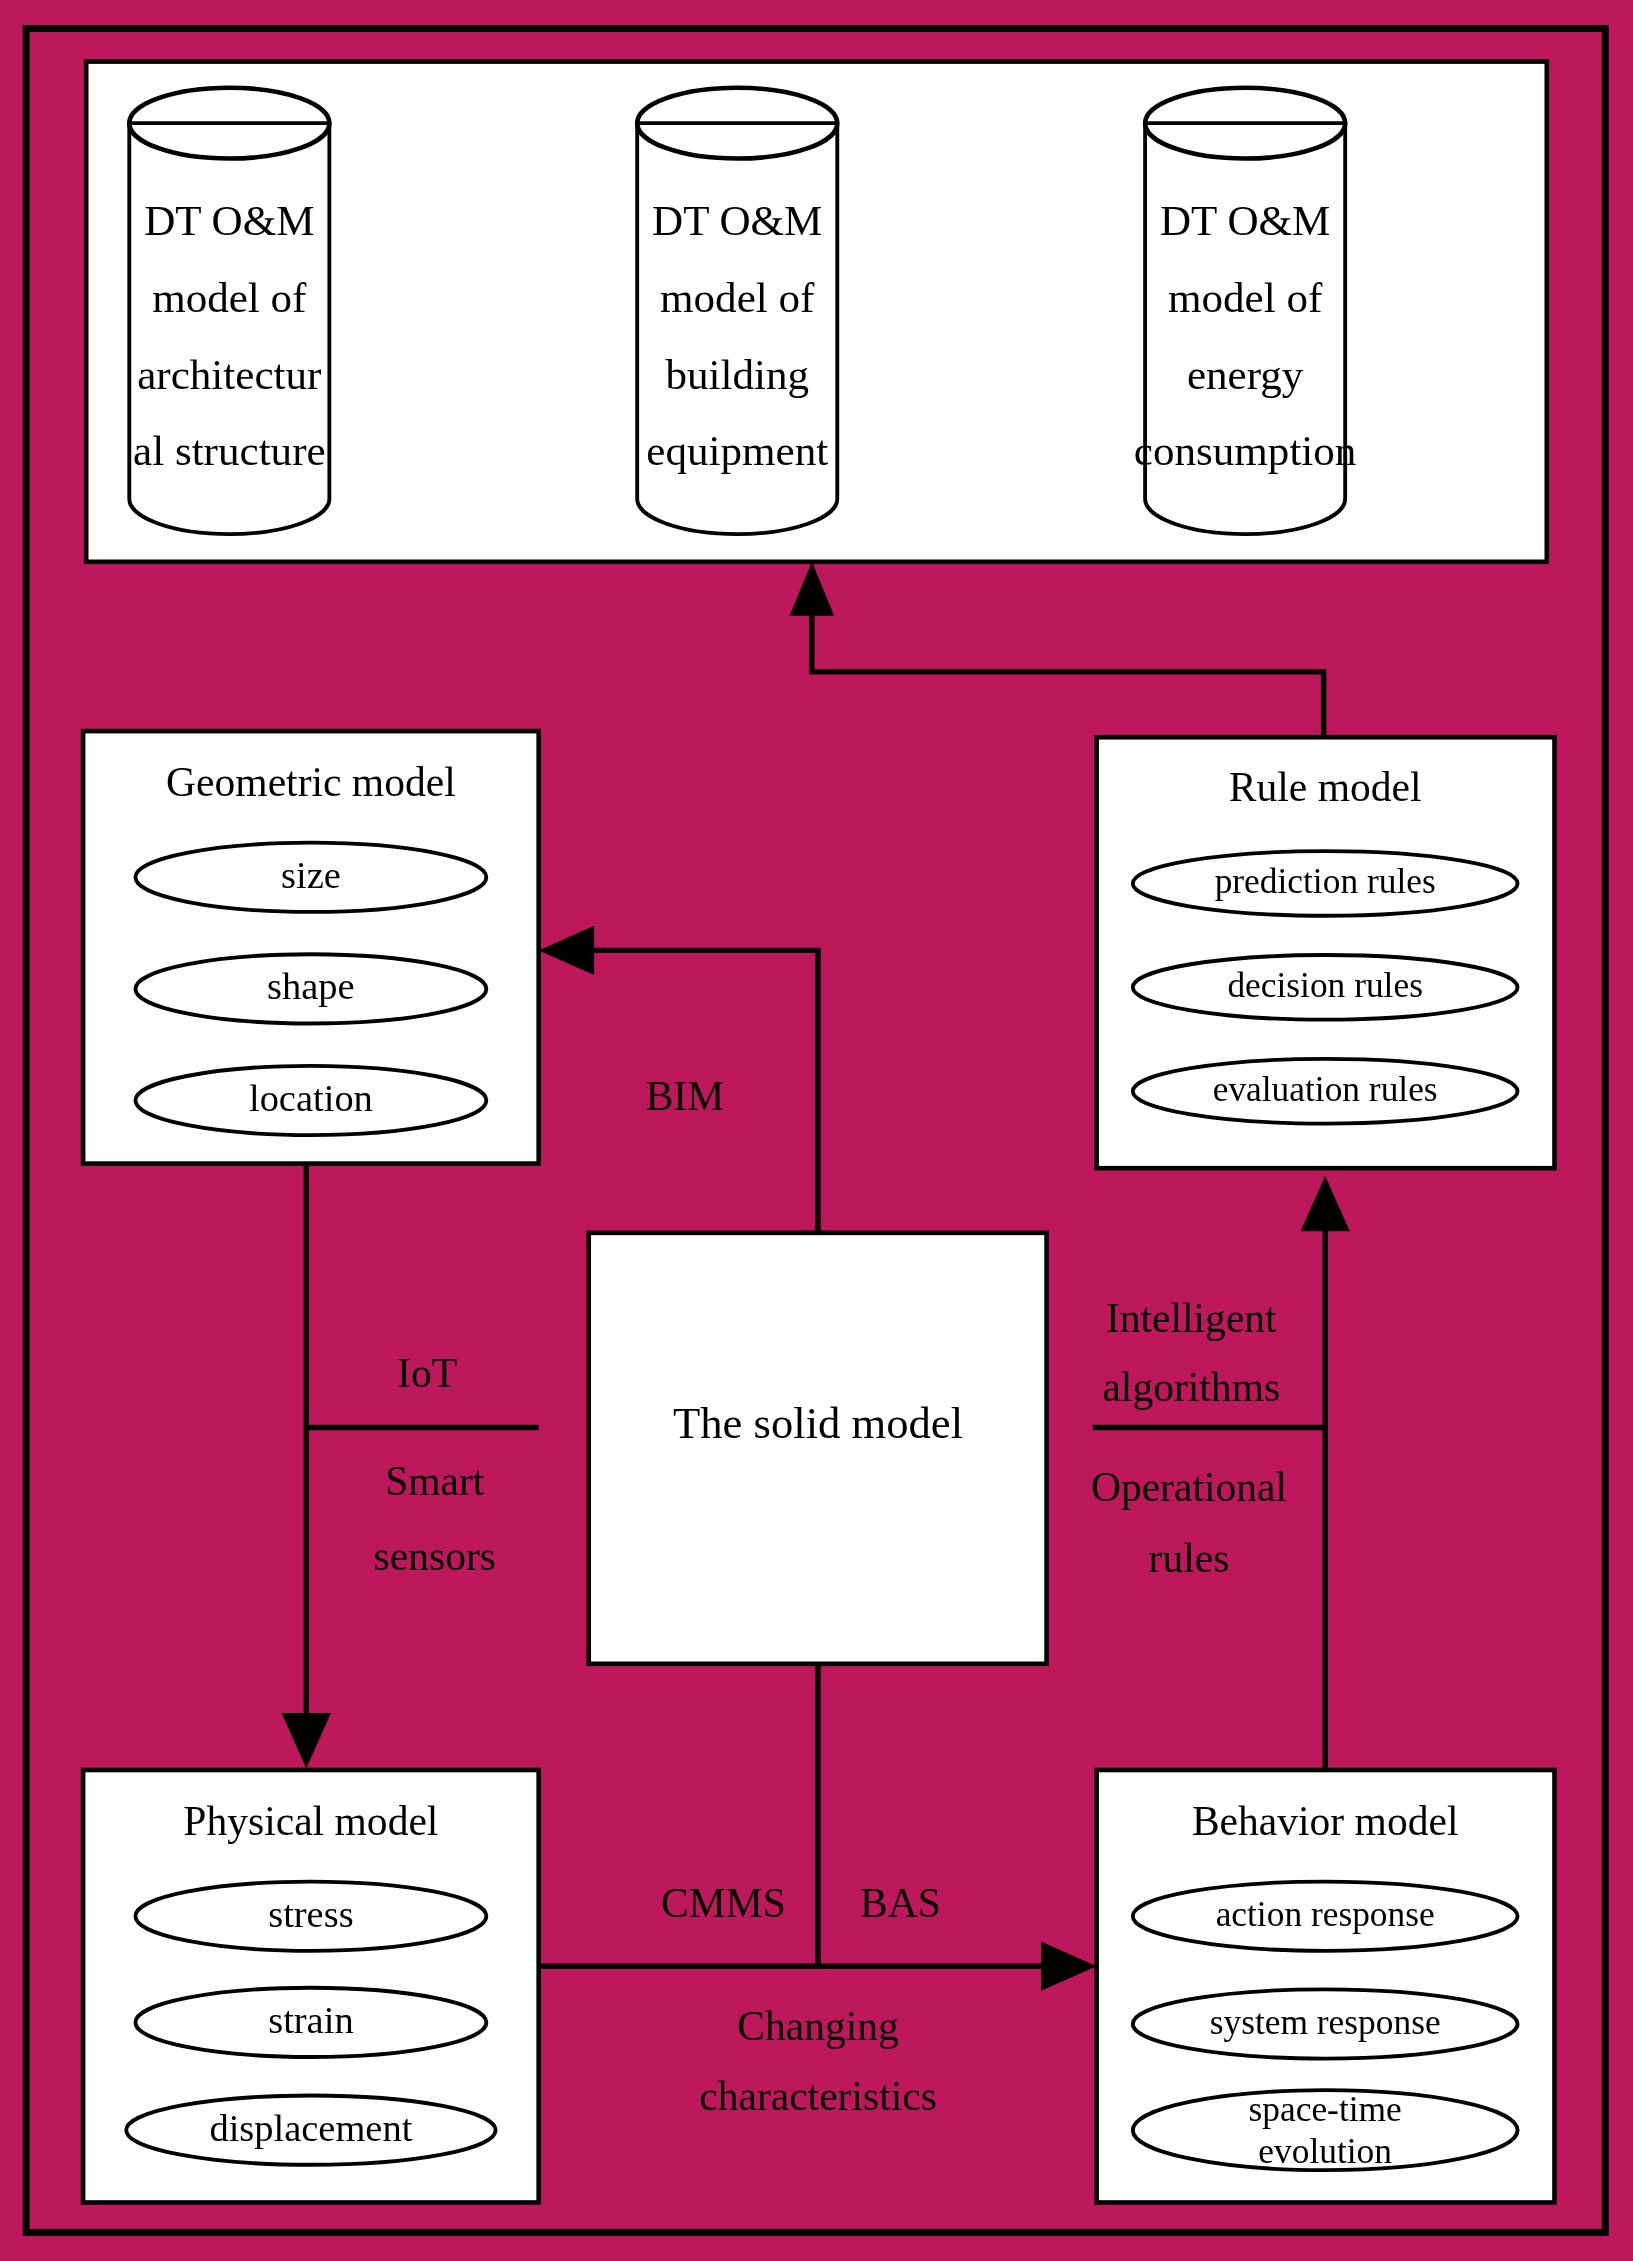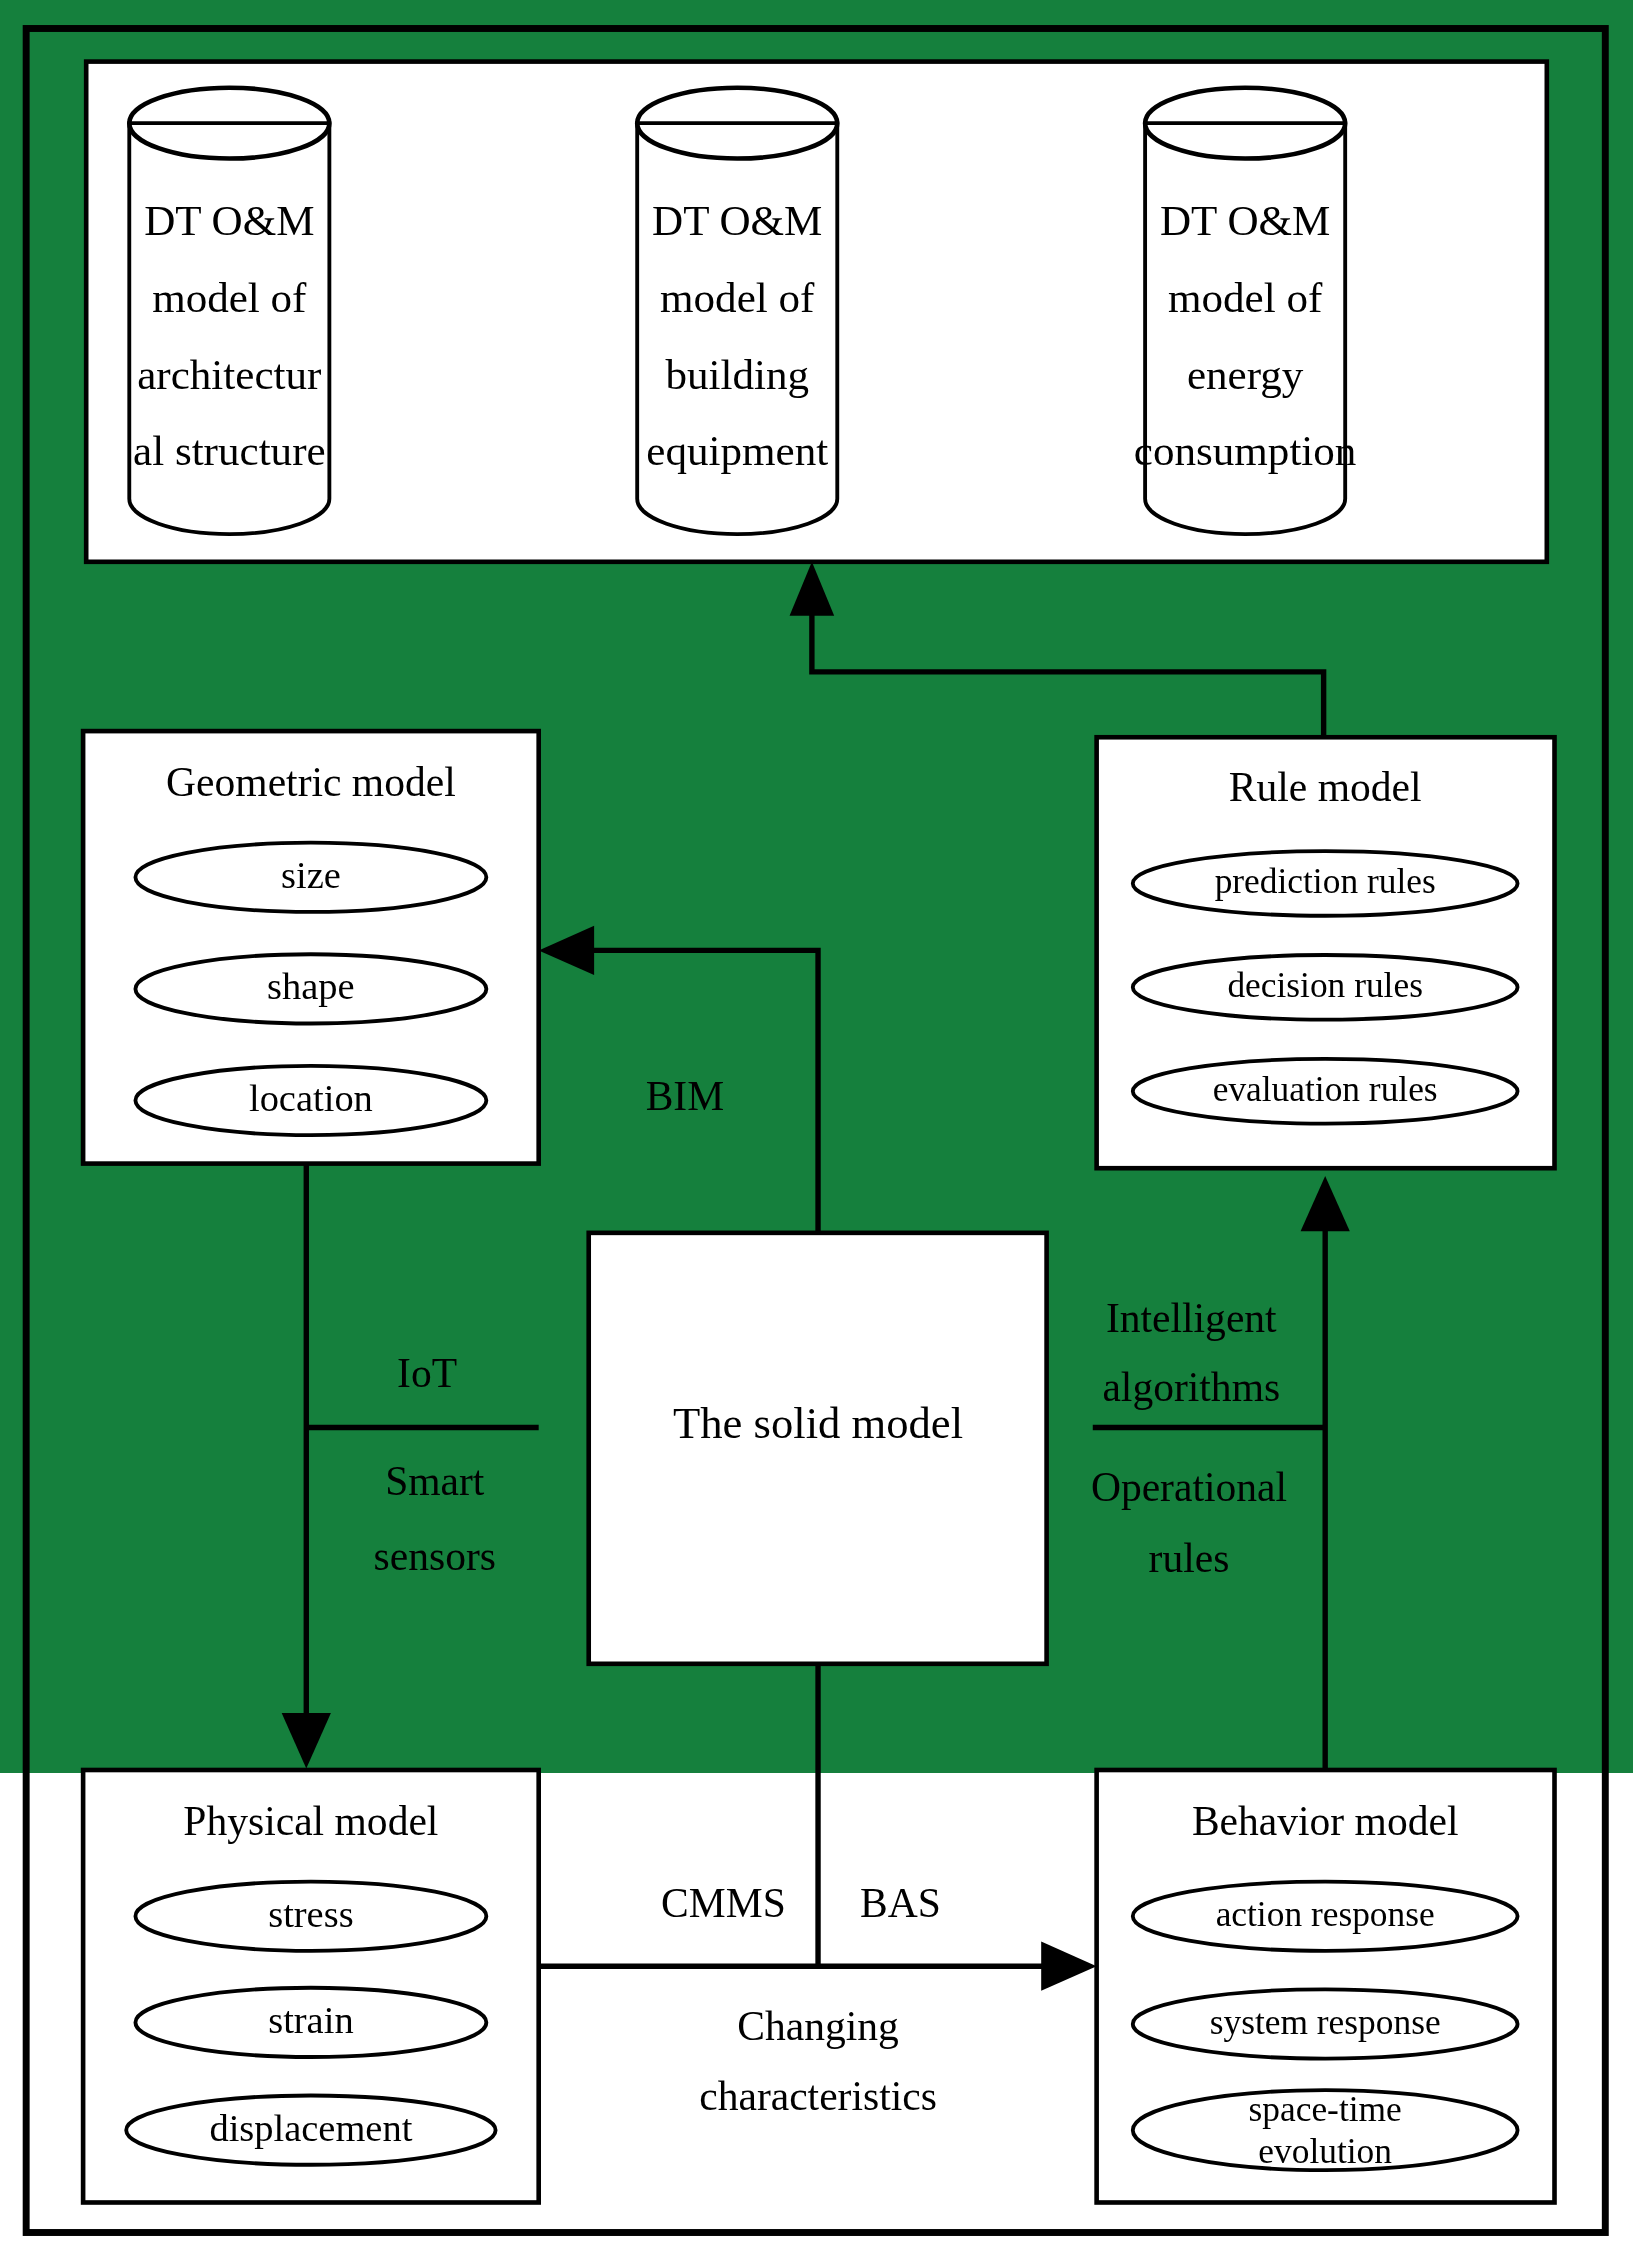--- a/index.html
+++ b/index.html
@@ -1,18 +1,18 @@
 <!DOCTYPE html>
 <html style="font-size:12.3px"><head>
 <meta charset="utf-8">
 <style>
   html,body{margin:0;padding:0;background:#ffffff;}
   body{width:1633px;height:2261px;overflow:hidden;
        font-family:"Liberation Serif","DejaVu Serif",serif;}
-  #stage{position:relative;width:1633px;height:1773px;background:#15803d;}
+  #stage{position:relative;width:1633px;height:2261px;background:#be185d;}
   svg#diagram{position:absolute;left:0;top:0;width:1633px;height:2261px;display:block;}
   text{font-family:"Liberation Serif","DejaVu Serif",serif;fill:#000;}
   .node-title{font-size:54px;text-anchor:middle;dominant-baseline:middle;}
   .ell-label{font-size:50px;text-anchor:middle;dominant-baseline:middle;}
   .ell-label-sm{font-size:46px;text-anchor:middle;dominant-baseline:middle;}
   .cyl-text{font-size:56px;text-anchor:middle;dominant-baseline:middle;}
   .edge-label{font-size:54px;text-anchor:middle;dominant-baseline:middle;}
   .center-label{font-size:58px;text-anchor:middle;dominant-baseline:middle;}
   .frame{fill:none;stroke:#000;}
   .box{fill:#ffffff;stroke:#000;stroke-width:6;}

